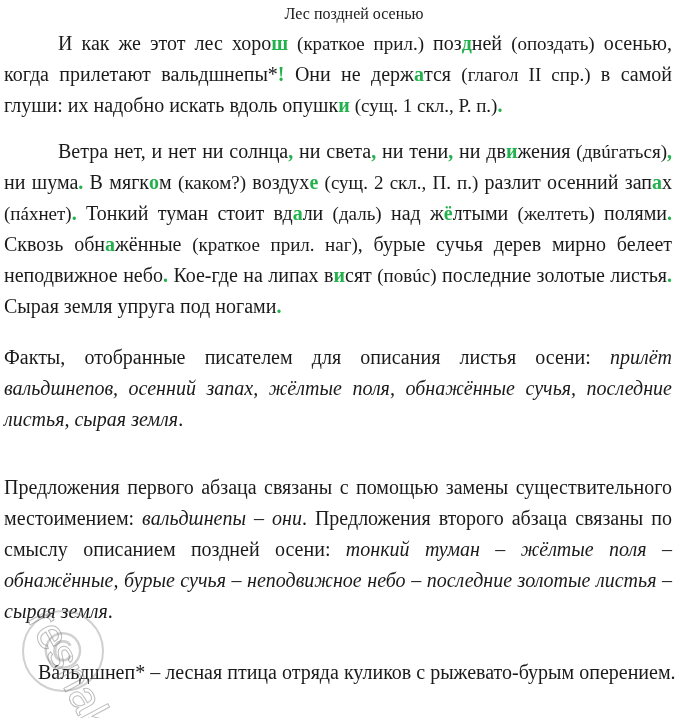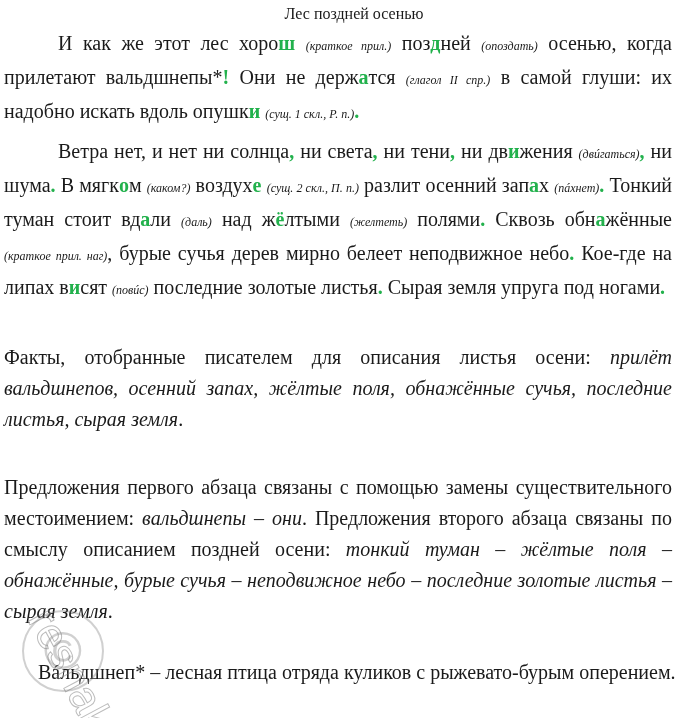--- a/index.html
+++ b/index.html
@@ -4,21 +4,21 @@
 <style>
   html, body { margin: 0; padding: 0; background: #ffffff; }
   body {
     width: 676px; height: 718px; position: relative; overflow: hidden;
     font-family: "Liberation Serif", serif; color: #1a1a1a;
   }
   .title { position: absolute; top: 2px; left: 16px; width: 676px; text-align: center; font-size: 16px; line-height: 24px; }
   .para { position: absolute; left: 4px; width: 668px; font-size: 20px; line-height: 31px; text-align: justify; margin: 0; }
   .indent { text-indent: 54px; }
   .g { color: #22b14c; font-weight: bold; }
-  .note { font-style: italic; font-size: 12px; }
+  .note { font-size: 19px; }
   .it { font-style: italic; }
   #p1 { top: 28px; }
   #p2 { top: 136px; }
   #p3 { top: 342px; }
   #p4 { top: 472px; }
   #p5 { top: 657px; margin-left: 34px; }
   .wm { position: absolute; left: 22px; top: 590px; color: rgba(120,120,120,0.35); pointer-events: none; }
   .wm-c { position: absolute; left: 0; top: 20px; width: 78px; height: 78px; border: 2px solid rgba(120,120,120,0.35); border-radius: 50%; font-size: 52px; text-align: center; line-height: 78px; font-family: "Liberation Sans", sans-serif; }
   .wm-t { position: absolute; left: 40px; top: 10px; font-size: 44px; font-family: "Liberation Sans", sans-serif; transform: rotate(62deg); transform-origin: left top; white-space: nowrap; -webkit-text-stroke: 1px rgba(120,120,120,0.5); color: transparent; }
 </style>

